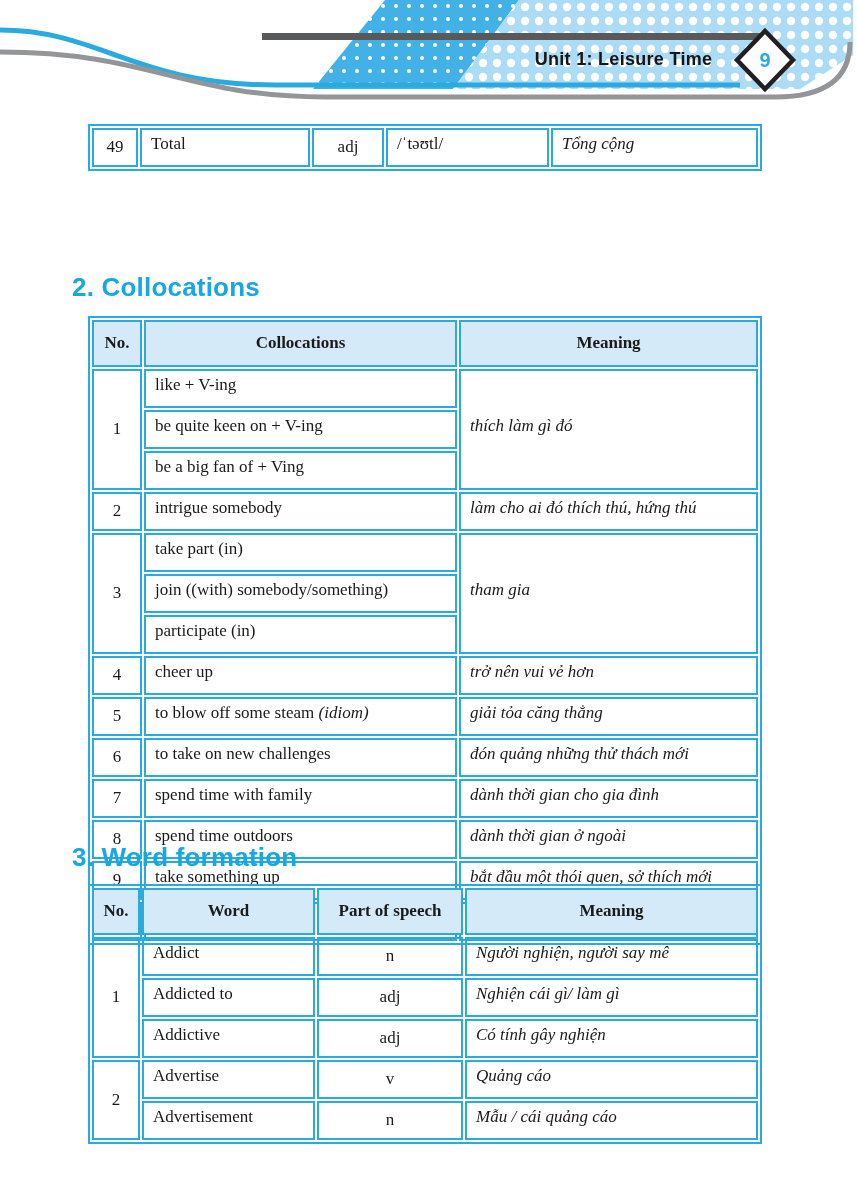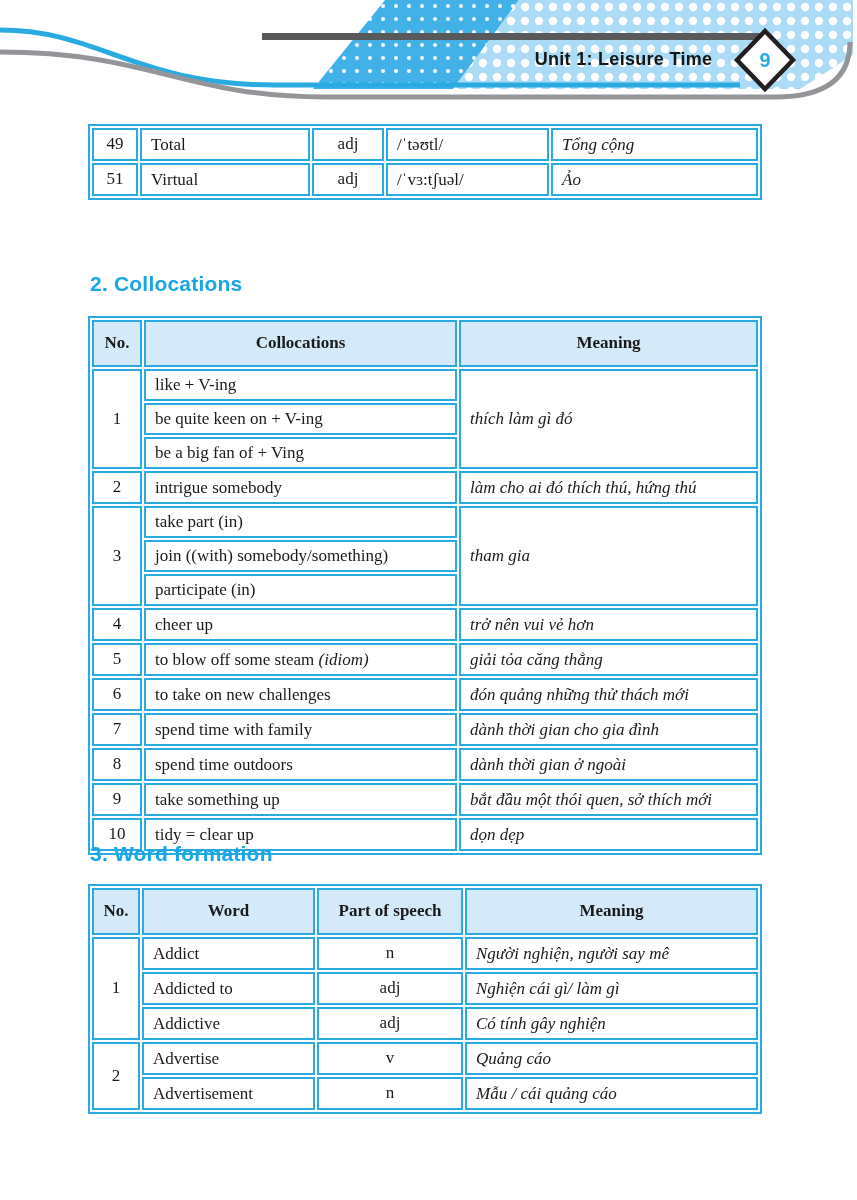--- a/index.html
+++ b/index.html
@@ -18,23 +18,23 @@
     font-family:"Liberation Serif","DejaVu Serif",serif;color:var(--ink);
   }
   .header{position:absolute;left:0;top:0;width:857px;height:125px;}
   .header svg{position:absolute;left:0;top:0;}
   .unit-label{
     position:absolute;left:520px;top:49px;width:207px;text-align:center;
     font-family:"Liberation Sans","DejaVu Sans",sans-serif;
     font-size:18px;font-weight:700;color:#161616;letter-spacing:.3px;white-space:nowrap;
   }
   .section-heading{
-    position:absolute;left:90px;
+    position:absolute;left:72px;
     font-family:"Liberation Sans","DejaVu Sans",sans-serif;
-    font-size:21px;font-weight:700;color:var(--heading);letter-spacing:.2px;
+    font-size:26px;font-weight:700;color:var(--heading);letter-spacing:.2px;
   }
   .h-colloc{top:272px;}
   .h-wf{top:842px;}
   table.grid{
     position:absolute;left:88px;width:674px;
     border-collapse:separate;border-spacing:2px;
     border:2px solid var(--accent);
     table-layout:fixed;
     font-size:17px;line-height:1.2;
   }
@@ -42,21 +42,21 @@
   table.grid th{
     background:var(--header-fill);height:29px;
     font-family:"Liberation Serif","DejaVu Serif",serif;font-weight:700;font-size:17px;
     text-align:center;padding:7px 2px;
   }
   table.grid td{height:27px;}
   .t-vocab{top:124px;}
   .t-vocab td{height:29px;}
   .t-colloc{top:316px;}
   .t-wf{top:884px;}
-  .c-left{text-align:left;padding:1px 6px 0 9px;}
+  .c-left{text-align:left;padding:1px 6px 7px 9px;}
   .c-center{text-align:center;padding:1px 2px;}
   .meaning{font-style:italic;}
   .pre{white-space:pre-line;line-height:1.3;margin-top:40px;}
   em{}
 </style>
 </head>
 <body>
 
 <div class="page">
 
@@ -92,27 +92,20 @@
         <col>
     </colgroup>
     <tbody>
         <tr>
           <td class="c-center">49</td>
           <td class="c-left">Total</td>
           <td class="c-center">adj</td>
           <td class="c-left">/ˈtəʊtl/</td>
           <td class="c-left meaning pre">Tổng cộng</td>
         </tr>
-        <tr>
-          <td class="c-center">51</td>
-          <td class="c-left">Virtual</td>
-          <td class="c-center">adj</td>
-          <td class="c-left">/ˈvɜ:tʃuəl/</td>
-          <td class="c-left meaning pre">Ảo</td>
-        </tr>
       </tbody>
   </table>
 
   <div class="section-heading h-colloc">2. Collocations</div>
 
   <table class="grid t-colloc">
     <colgroup>
       <col style="width:50px">
         <col style="width:313px">
         <col>

